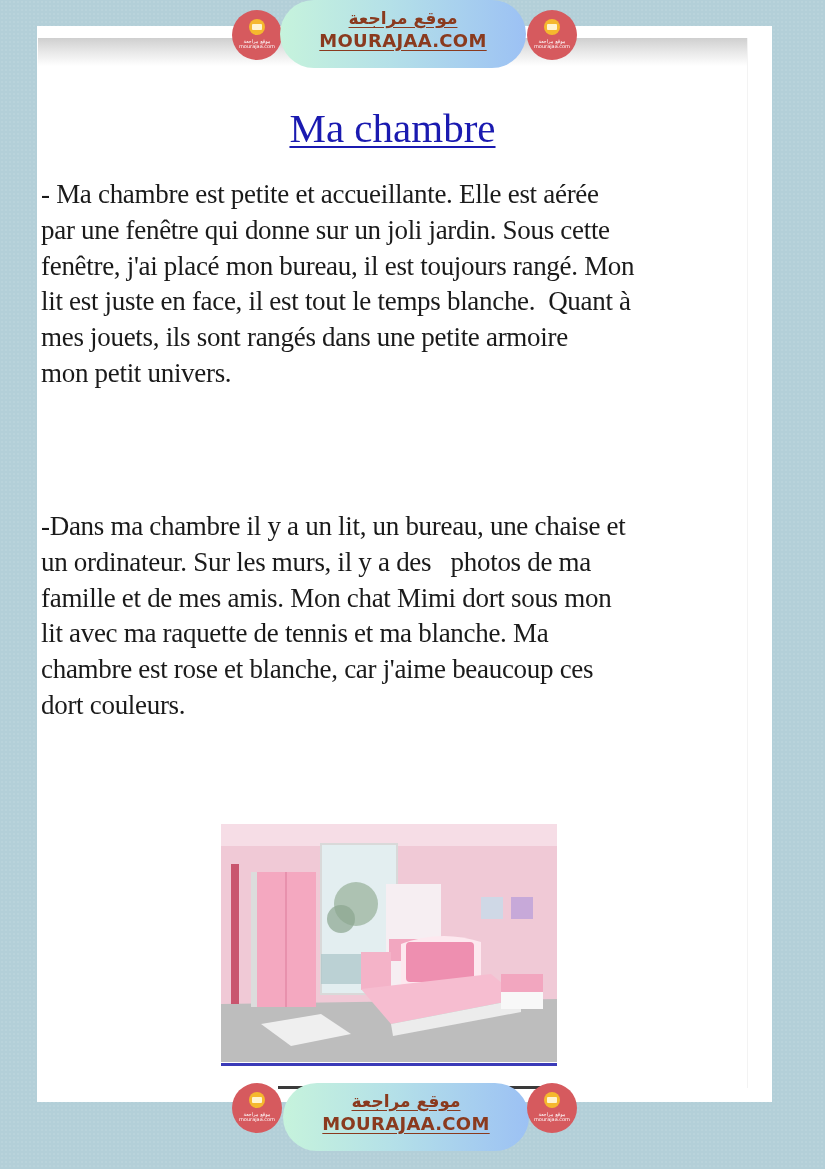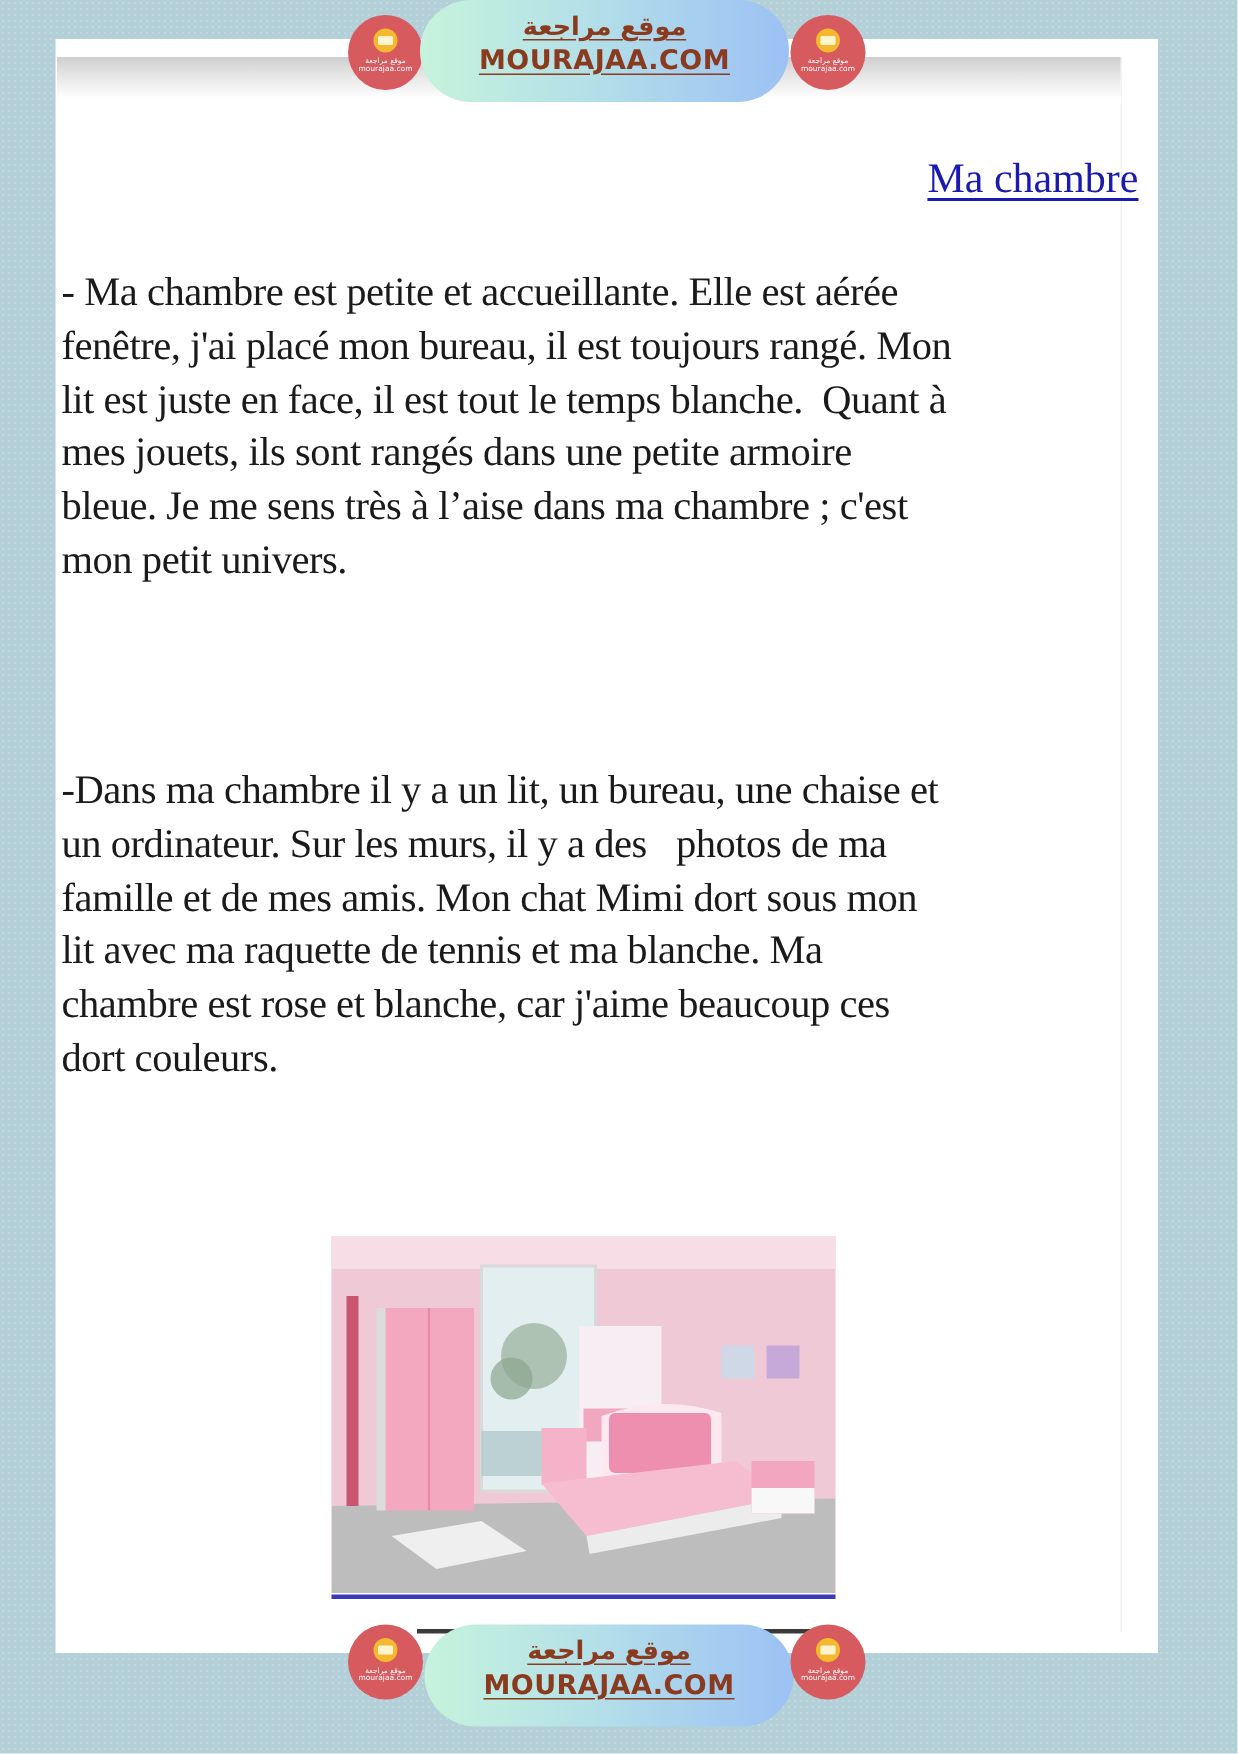--- a/index.html
+++ b/index.html
@@ -17,22 +17,22 @@
   .scan {
     position: absolute; left: 1px; top: 12px; width: 709px; height: 1050px;
     background: #ffffff;
     border-right: 1px solid #f3f3f3;
   }
   .scan-shade {
     position: absolute; left: 0; top: 0; width: 100%; height: 28px;
     background: linear-gradient(to bottom, #cfcfcf 0%, #e6e6e6 45%, #ffffff 100%);
   }
   .title {
-    position: absolute; left: 12px; width: 100%; top: 66px; text-align: right;
-    font-size: 28px; color: #1a1ab0; text-decoration: underline;
+    position: absolute; left: 0; width: 100%; top: 66px; text-align: center;
+    font-size: 41px; color: #1a1ab0; text-decoration: underline;
     text-decoration-thickness: 2px; text-underline-offset: 4px;
   }
   .para {
     position: absolute; left: 3px; width: 700px; margin: 0;
     font-size: 27px; line-height: 35.8px; color: #1a1a1a;
     letter-spacing: -0.3px;
   }
   .para span { display: block; white-space: pre; }
   .p1 { top: 139px; }
   .p2 { top: 471px; }
@@ -77,24 +77,24 @@
 <body>
 
 <div class="page">
   <div class="scan">
     <div class="scan-shade"></div>
 
     <div class="title">Ma chambre</div>
 
     <p class="para p1">
       <span>- Ma chambre est petite et accueillante. Elle est aérée</span>
+      <span>par une fenêtre qui donne sur un joli jardin. Sous cette</span>
       <span>fenêtre, j'ai placé mon bureau, il est toujours rangé. Mon</span>
       <span>lit est juste en face, il est tout le temps blanche.  Quant à</span>
       <span>mes jouets, ils sont rangés dans une petite armoire</span>
-      <span>bleue. Je me sens très à l’aise dans ma chambre ; c'est</span>
       <span>mon petit univers.</span>
     </p>
 
     <p class="para p2">
       <span>-Dans ma chambre il y a un lit, un bureau, une chaise et</span>
       <span>un ordinateur. Sur les murs, il y a des   photos de ma</span>
       <span>famille et de mes amis. Mon chat Mimi dort sous mon</span>
       <span>lit avec ma raquette de tennis et ma blanche. Ma</span>
       <span>chambre est rose et blanche, car j'aime beaucoup ces</span>
       <span>dort couleurs.</span>

